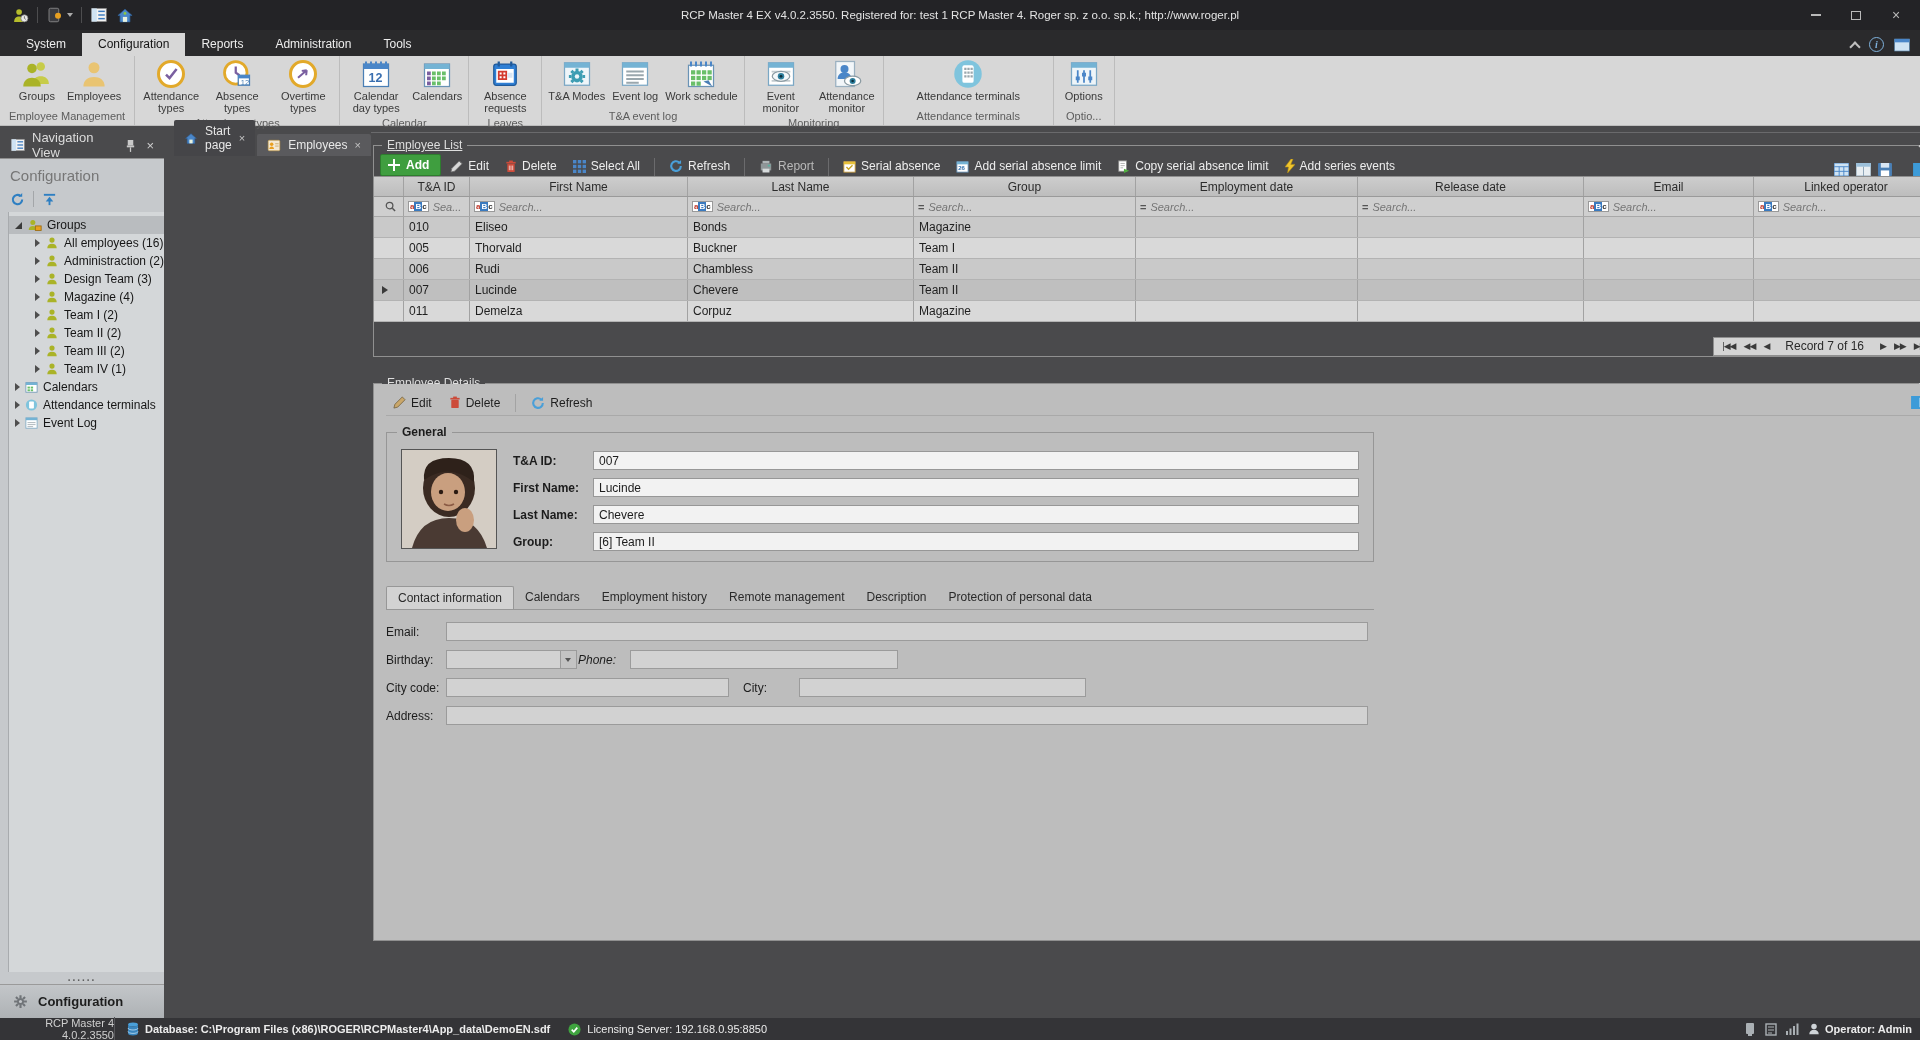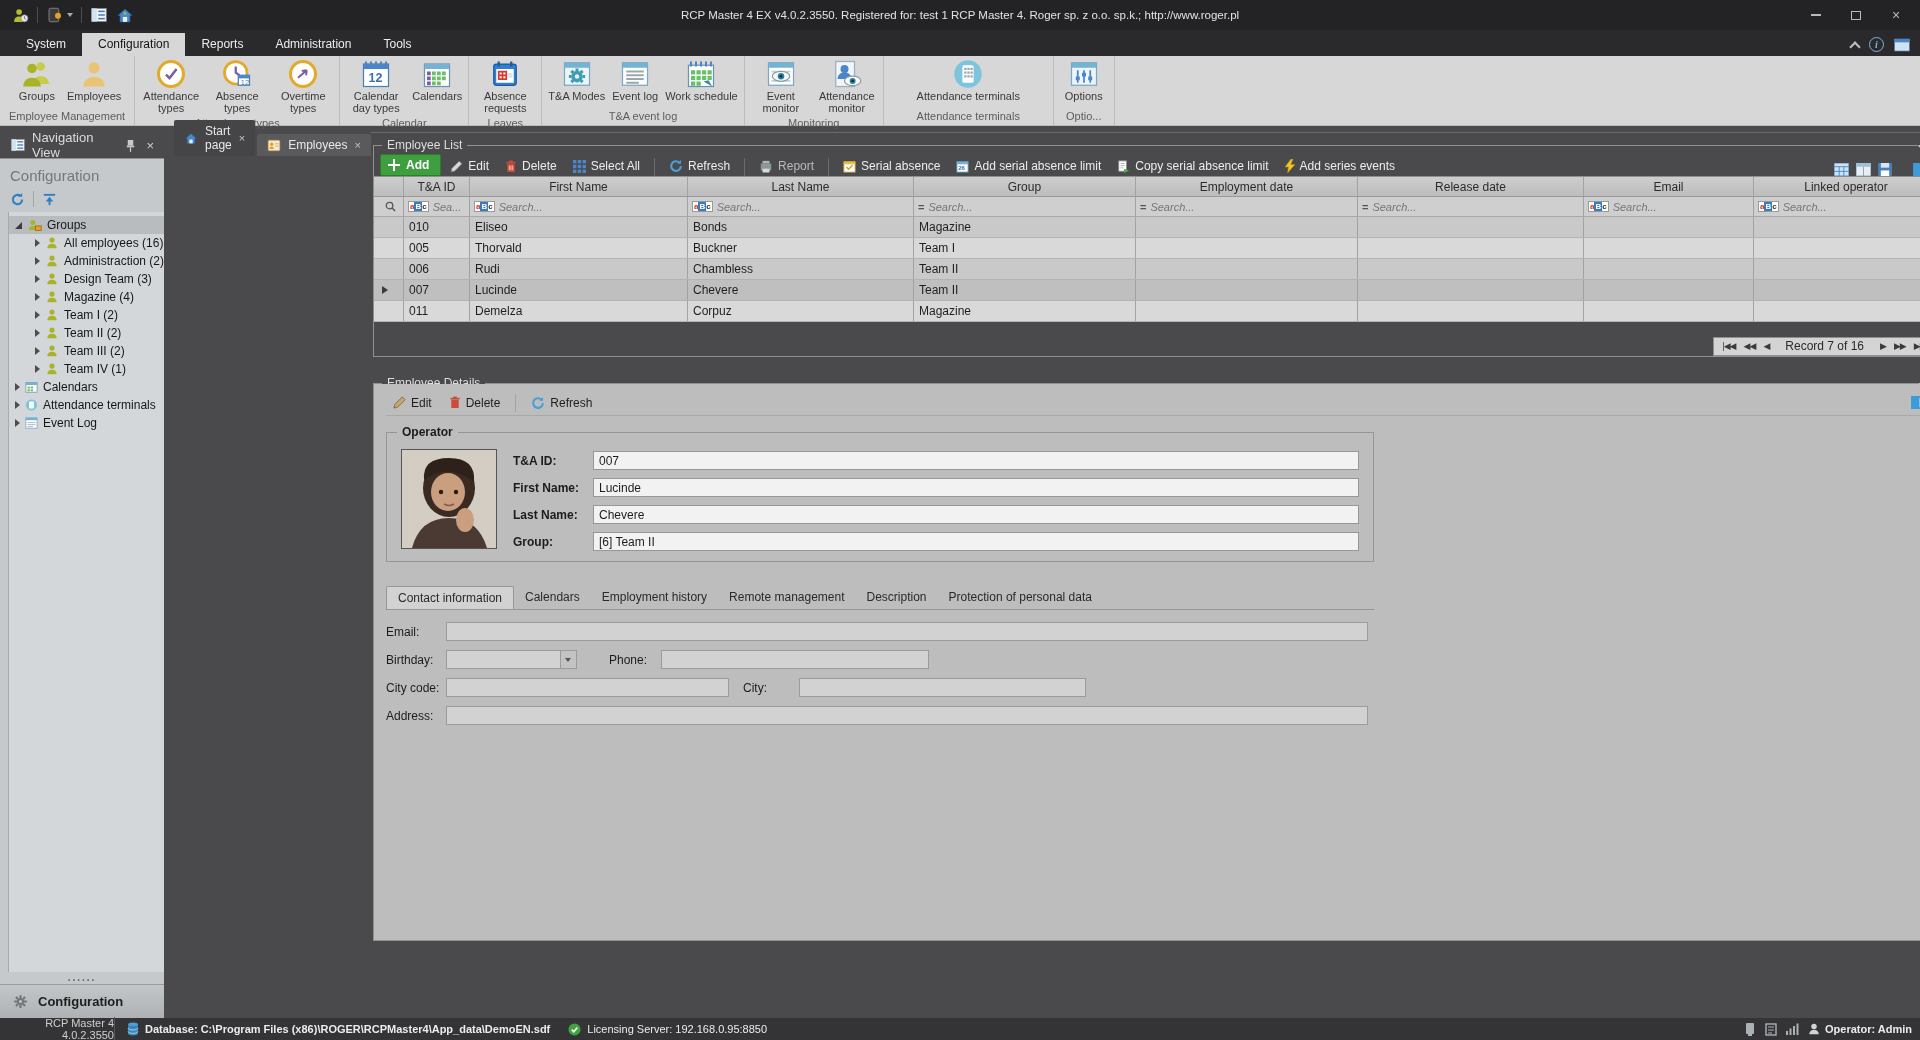--- a/index.html
+++ b/index.html
@@ -54,21 +54,21 @@
 
   
   .content { flex:1; display:flex; flex-direction:row; margin-left:10px; }
   .doc-tabs { height:24px; display:flex; gap:2px; align-items:flex-end; }
   .dtab { background:#454548; color:#e8e8e8; display:flex; align-items:center; gap:7px; padding:4px 10px; font-size:12px; border-radius:2px 2px 0 0; }
   .dtab.active { background:#5a5a5d; }
   .dtab .x { color:#c4c4c4; font-size:11px; }
   .doc-body { flex:1; border-top:1px solid #6a6a6c; padding:12px 8px 0 2px; }
 
   .groupbox { position:relative; border:1px solid #909090; }
-  .gb-legend { position:absolute; top:-8px; left:8px; background:#4a4a4c; color:#dedede; padding:0 5px; font-size:12px; }
+  .gb-legend { position:absolute; top:-8px; left:8px; background:#4a4a4c; color:#dedede; padding:0 5px; font-size:12px;text-decoration:underline; }
   .gb-chev { position:absolute; top:-4px; right:10px; width:8px; height:8px; border-left:2px solid #cfcfcf; border-top:2px solid #cfcfcf; transform:rotate(45deg); background:#4a4a4c; }
 
   
   .list-box { height:212px; display:flex; flex-direction:column; }
   .lt-toolbar { height:30px; display:flex; align-items:flex-end; gap:2px; padding:0 6px; color:#ededed; font-size:12px; }
   .tbtn { display:flex; align-items:center; gap:5px; padding:3px 7px; white-space:nowrap; }
   .btn-add { background:#3f9e3f; border:1px solid #2e7d2e; color:#fff; border-radius:2px; padding:3px 11px 3px 7px; display:flex; gap:6px; align-items:center; font-weight:bold; }
   .tb-sep { width:1px; height:18px; background:#6b6b6d; margin:0 5px; }
   .lt-right { margin-left:auto; display:flex; gap:7px; align-items:center; padding-right:4px; }
 
@@ -974,21 +974,21 @@
               </span>
             <span class="det-help">
                 <svg width="15" height="13" viewBox="0 0 16 14">
                   <rect x="0" y="0" width="16" height="14" fill="#3d9bd8"></rect>
                   <rect x="9" y="2" width="5" height="10" fill="#bfe0f4"></rect>
                 </svg>
               </span>
           </div>
 
           <div class="gen-box">
-            <span class="gen-legend">Operator</span>
+            <span class="gen-legend">General</span>
             <span class="photo">
                 <svg width="94" height="98" viewBox="0 0 94 98">
                   <rect width="94" height="98" fill="#d4cdc4"></rect>
                   <ellipse cx="47" cy="38" rx="26" ry="29" fill="#3a2a22"></ellipse>
                   <ellipse cx="46" cy="42" rx="17" ry="19" fill="#c99f7f"></ellipse>
                   <path d="M22 30q25-18 50 2 2-24-25-24T22 30z" fill="#2e211a"></path>
                   <path d="M10 98q8-30 37-30t38 30z" fill="#4a3a33"></path>
                   <ellipse cx="63" cy="70" rx="9" ry="12" fill="#c99f7f"></ellipse>
                   <circle cx="39" cy="42" r="2.2" fill="#2a1a12"></circle>
                   <circle cx="54" cy="42" r="2.2" fill="#2a1a12"></circle>
@@ -1030,21 +1030,21 @@
               <input class="cinput" style="width: 922px;">
             </div>
             <div class="crow">
               <span class="clabel">Birthday:</span>
               <span class="combo">
                   <input class="cinput" style="width: 114px;">
                   <span class="combo-btn">
                     <span class="dd-arr"></span>
                   </span>
                 </span>
-              <span class="clabel" style="width:auto;margin-left:32px;margin-right:14px;">Phone:</span>
+              <span class="clabel" style="width:auto;margin-left:1px;margin-right:14px;font-style:italic;">Phone:</span>
               <input class="cinput" style="width: 268px;">
             </div>
             <div class="crow">
               <span class="clabel">City code:</span>
               <input class="cinput" style="width: 283px;">
               <span class="clabel" style="width:auto;margin-left:14px;margin-right:32px;">City:</span>
               <input class="cinput" style="width: 287px;">
             </div>
             <div class="crow">
               <span class="clabel">Address:</span>

